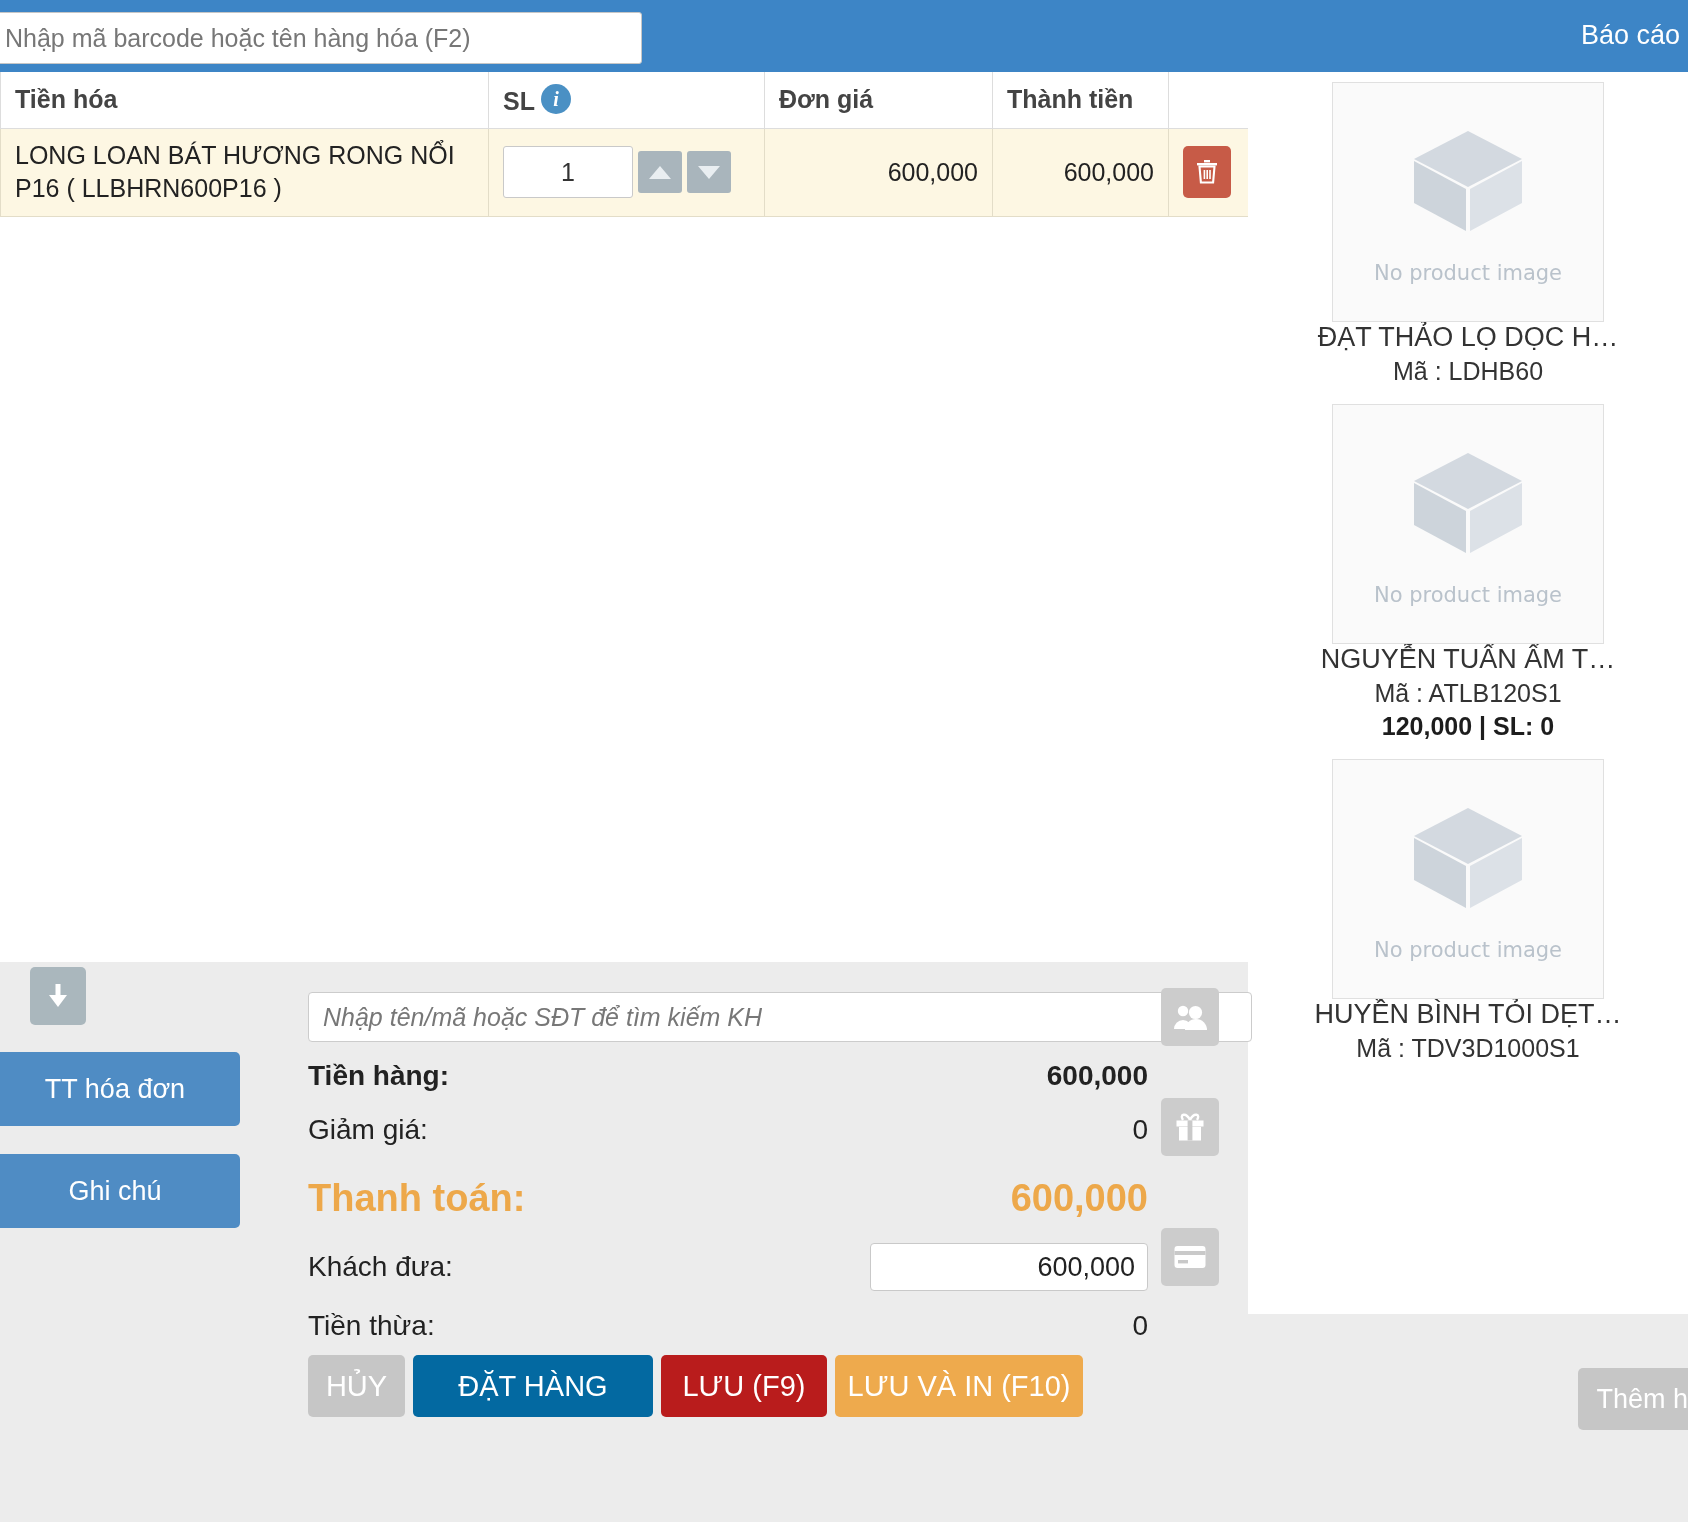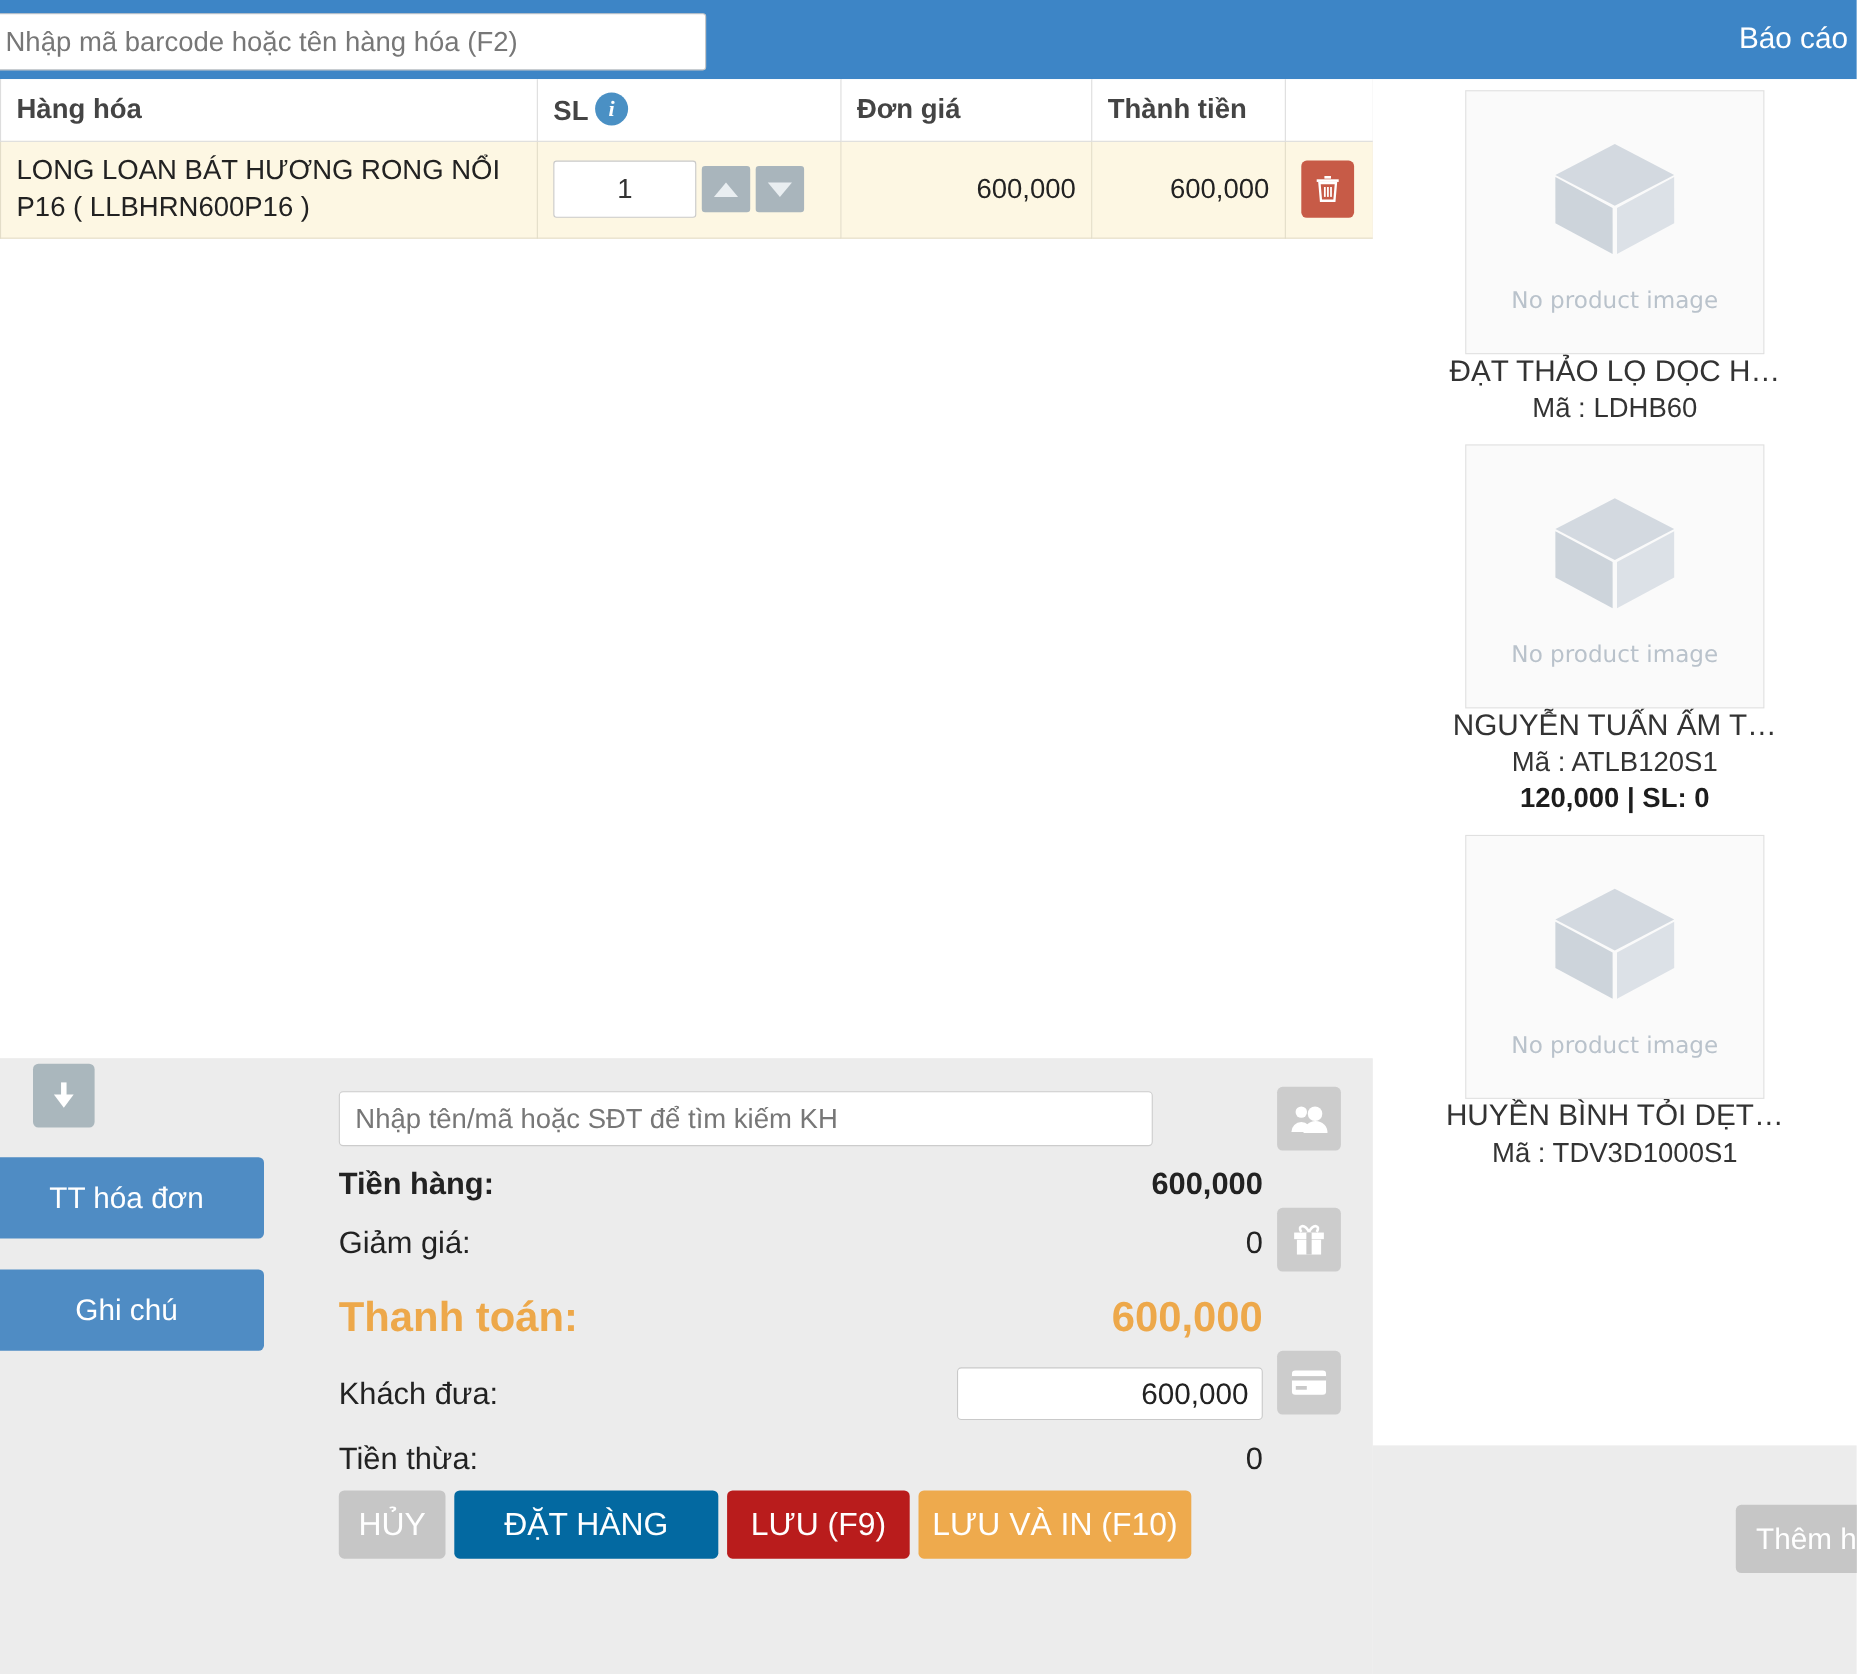--- a/index.html
+++ b/index.html
@@ -110,23 +110,23 @@
   .sidebtn {
     position: absolute; left: -10px; width: 250px; height: 74px;
     background: #4f8cc4; color: #fff; border: none; border-radius: 5px;
     font-size: 27px; font-family: "Liberation Sans", sans-serif; cursor: pointer;
   }
   .sidebtn.b1 { top: 90px; }
   .sidebtn.b2 { top: 192px; }
 
   .paybody { position: absolute; left: 308px; top: 30px; width: 840px; }
   .cust-input {
-    width: 740px; height: 50px; border: 1px solid #ccc; border-radius: 4px;
+    width: 944px; height: 50px; border: 1px solid #ccc; border-radius: 4px;
     background: #fff; font-size: 25px; color: #555; padding: 0 14px;
-    font-family: "Liberation Sans", sans-serif; outline: none;
+    font-family: "Liberation Sans", sans-serif; outline: none; font-style: italic;
   }
   .cust-input::placeholder { color: #777; opacity: 1; }
   .payrow {
     display: flex; align-items: center; justify-content: space-between;
     margin-top: 14px; height: 40px;
   }
   .payrow .lbl { font-size: 28px; color: #222; }
   .payrow .val { font-size: 28px; color: #222; }
   .payrow.strong .lbl, .payrow.strong .val { font-weight: bold; }
   .payrow.total { margin-top: 22px; height: 52px; }
@@ -189,21 +189,21 @@
     <table>
       <colgroup>
         <col class="col-name">
           <col class="col-qty">
           <col class="col-price">
           <col class="col-total">
           <col class="col-act">
       </colgroup>
       <thead>
         <tr>
-          <th>Hàng hóa</th>
+          <th>Tiền hóa</th>
           <th>
             <span>SL</span><span class="info-badge">i</span>
           </th>
           <th>Đơn giá</th>
           <th>Thành tiền</th>
           <th></th>
         </tr>
       </thead>
       <tbody>
         <tr>

